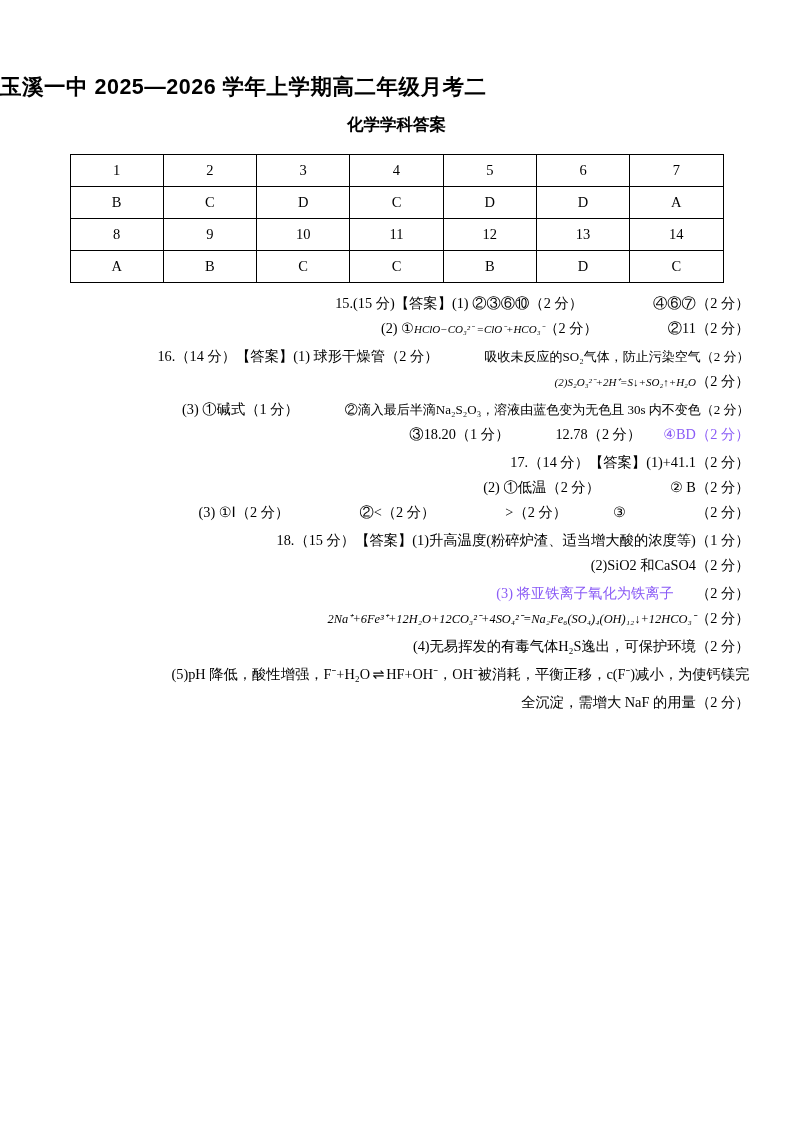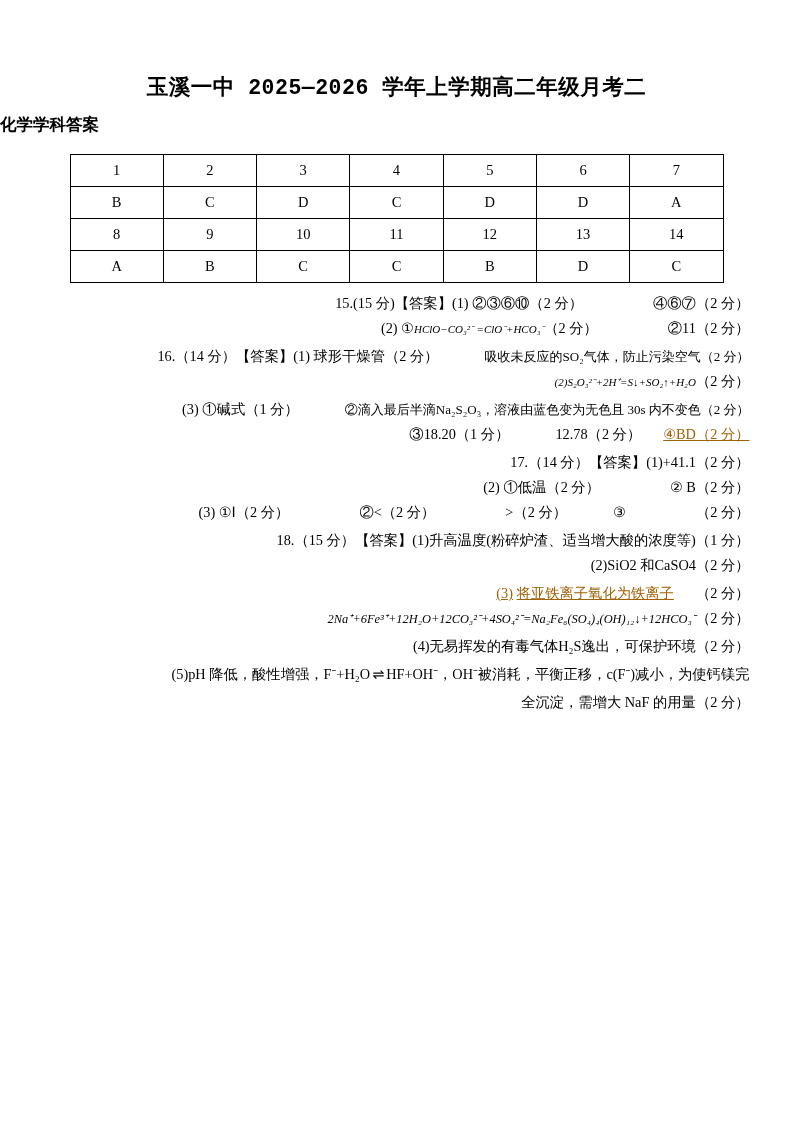--- a/index.html
+++ b/index.html
@@ -16,29 +16,29 @@
     overflow: hidden;
   }
   .page {
     position: absolute;
     left: 0; top: 0;
     width: 793px;
     height: 1122px;
     padding: 0;
   }
   .title-main {
-    text-align: center;
-    font-family: Liberation Mono, monospace;
+    text-align: left;
+    font-family: Liberation Sans, sans-serif;
     font-weight: bold;
     font-size: 21.5px;
     letter-spacing: 0.5px;
     margin-top: 72px;
   }
   .title-sub {
-    text-align: left;
+    text-align: center;
     font-family: "Liberation Sans", sans-serif;
     font-weight: bold;
     font-size: 16.5px;
     margin-top: 13px;
   }
   table.answers {
     border-collapse: collapse;
     margin: 18px auto 0 auto;
     width: 654px;
     table-layout: fixed;
@@ -61,21 +61,21 @@
   }
   .ln {
     margin-top: 10px;
     white-space: nowrap;
   }
   .ln.loose { margin-top: 13px; }
   .gap-sm { display: inline-block; width: 22px; }
   .gap-md { display: inline-block; width: 46px; }
   .gap-lg { display: inline-block; width: 70px; }
   .gap-xl { display: inline-block; width: 95px; }
-  .red { color: #a16207; text-decoration: underline; }
+  .red { color: #8b5cf6; }
   .eq {
     font-style: italic;
     font-family: "Liberation Serif", serif;
     font-size: 11px;
   }
   .eq-small { font-size: 12.4px; }
   .smallcap { font-size: 13px; }
   .arrow-eq { letter-spacing: -1px; }
 </style>
 </head>

